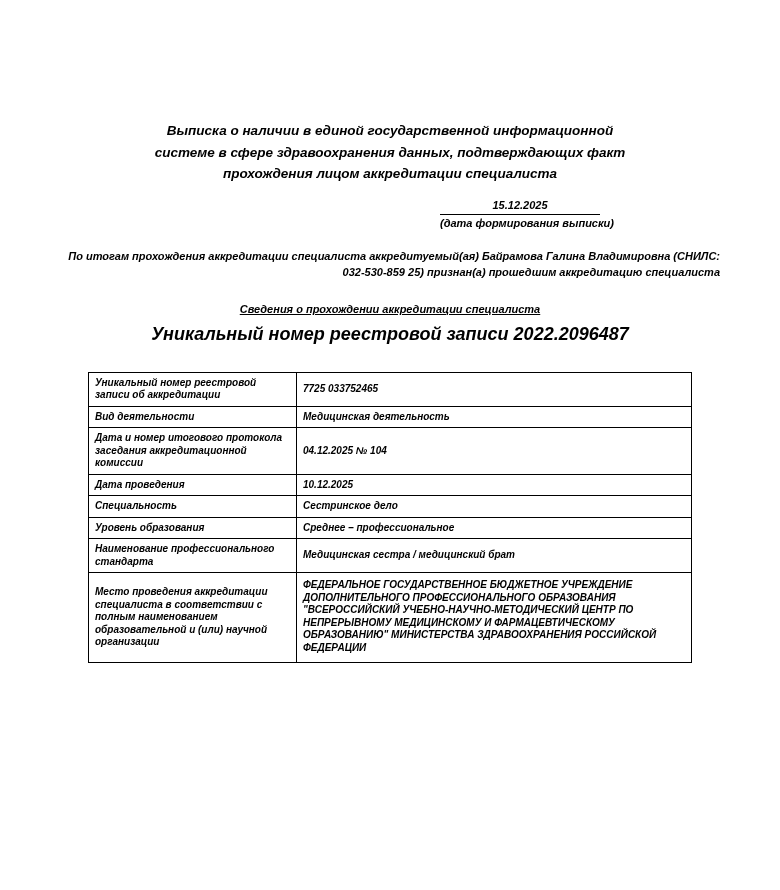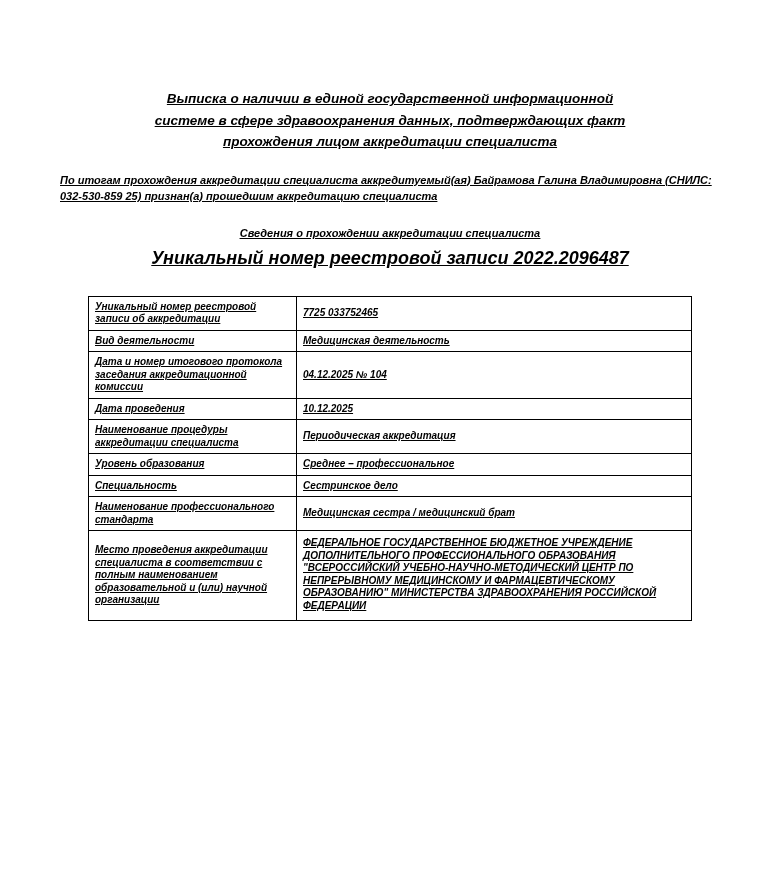--- a/index.html
+++ b/index.html
@@ -13,22 +13,21 @@
     overflow: hidden;
     color: #000000;
     font-family: "Liberation Sans", sans-serif;
     font-style: italic;
     font-weight: bold;
   }
   .page {
     box-sizing: border-box;
     width: 780px;
     height: 830px;
-    padding-top: 88px;
-    text-decoration: underline;
+    padding-top: 120px;
   }
   .doc-title {
     max-width: 490px;
     margin: 0 auto;
     font-size: 13.5px;
     line-height: 1.6;
     text-align: center;
   }
   .date-block {
     width: 160px;
@@ -42,21 +41,21 @@
   }
   .date-caption {
     padding-top: 2px;
     white-space: nowrap;
   }
   .summary {
     max-width: 660px;
     margin: 20px auto 0;
     font-size: 11px;
     line-height: 1.45;
-    text-align: left;
+    text-align: right;
   }
   .section-heading {
     margin-top: 22px;
     font-size: 11px;
     text-align: center;
     text-decoration: underline;
   }
   .registry-heading {
     margin-top: 9px;
     font-size: 18px;
@@ -86,20 +85,24 @@
     padding-bottom: 8px;
   }
 </style>
 </head>
 <body>
 
 <div class="page">
 
   <div class="doc-title">Выписка о наличии в единой государственной информационной системе в сфере здравоохранения данных, подтверждающих факт прохождения лицом аккредитации специалиста</div>
 
+  <div class="date-block">
+    <div class="date-value">15.12.2025</div>
+    <div class="date-caption">(дата формирования выписки)</div>
+  </div>
 
   <div class="summary">По итогам прохождения аккредитации специалиста аккредитуемый(ая) Байрамова Галина Владимировна (СНИЛС: 032-530-859 25) признан(а) прошедшим аккредитацию специалиста</div>
 
   <div class="section-heading">Сведения о прохождении аккредитации специалиста</div>
 
   <div class="registry-heading">Уникальный номер реестровой записи 2022.2096487</div>
 
   <table class="info-table">
     <tbody>
       <tr>
@@ -112,30 +115,26 @@
       </tr>
       <tr>
         <td class="field-label">Дата и номер итогового протокола заседания аккредитационной комиссии</td>
         <td class="field-value">04.12.2025 № 104</td>
       </tr>
       <tr>
         <td class="field-label">Дата проведения</td>
         <td class="field-value">10.12.2025</td>
       </tr>
       <tr>
-        <td class="field-label">Наименование процедуры аккредитации специалиста</td>
-        <td class="field-value">Периодическая аккредитация</td>
+        <td class="field-label">Специальность</td>
+        <td class="field-value">Сестринское дело</td>
       </tr>
       <tr>
         <td class="field-label">Уровень образования</td>
         <td class="field-value">Среднее – профессиональное</td>
-      </tr>
-      <tr>
-        <td class="field-label">Специальность</td>
-        <td class="field-value">Сестринское дело</td>
       </tr>
       <tr>
         <td class="field-label">Наименование профессионального стандарта</td>
         <td class="field-value">Медицинская сестра / медицинский брат</td>
       </tr>
       <tr class="row-tall">
         <td class="field-label">Место проведения аккредитации специалиста в соответствии с полным наименованием образовательной и (или) научной организации</td>
         <td class="field-value">ФЕДЕРАЛЬНОЕ ГОСУДАРСТВЕННОЕ БЮДЖЕТНОЕ УЧРЕЖДЕНИЕ ДОПОЛНИТЕЛЬНОГО ПРОФЕССИОНАЛЬНОГО ОБРАЗОВАНИЯ "ВСЕРОССИЙСКИЙ УЧЕБНО-НАУЧНО-МЕТОДИЧЕСКИЙ ЦЕНТР ПО НЕПРЕРЫВНОМУ МЕДИЦИНСКОМУ И ФАРМАЦЕВТИЧЕСКОМУ ОБРАЗОВАНИЮ" МИНИСТЕРСТВА ЗДРАВООХРАНЕНИЯ РОССИЙСКОЙ ФЕДЕРАЦИИ</td>
       </tr>
     </tbody>

